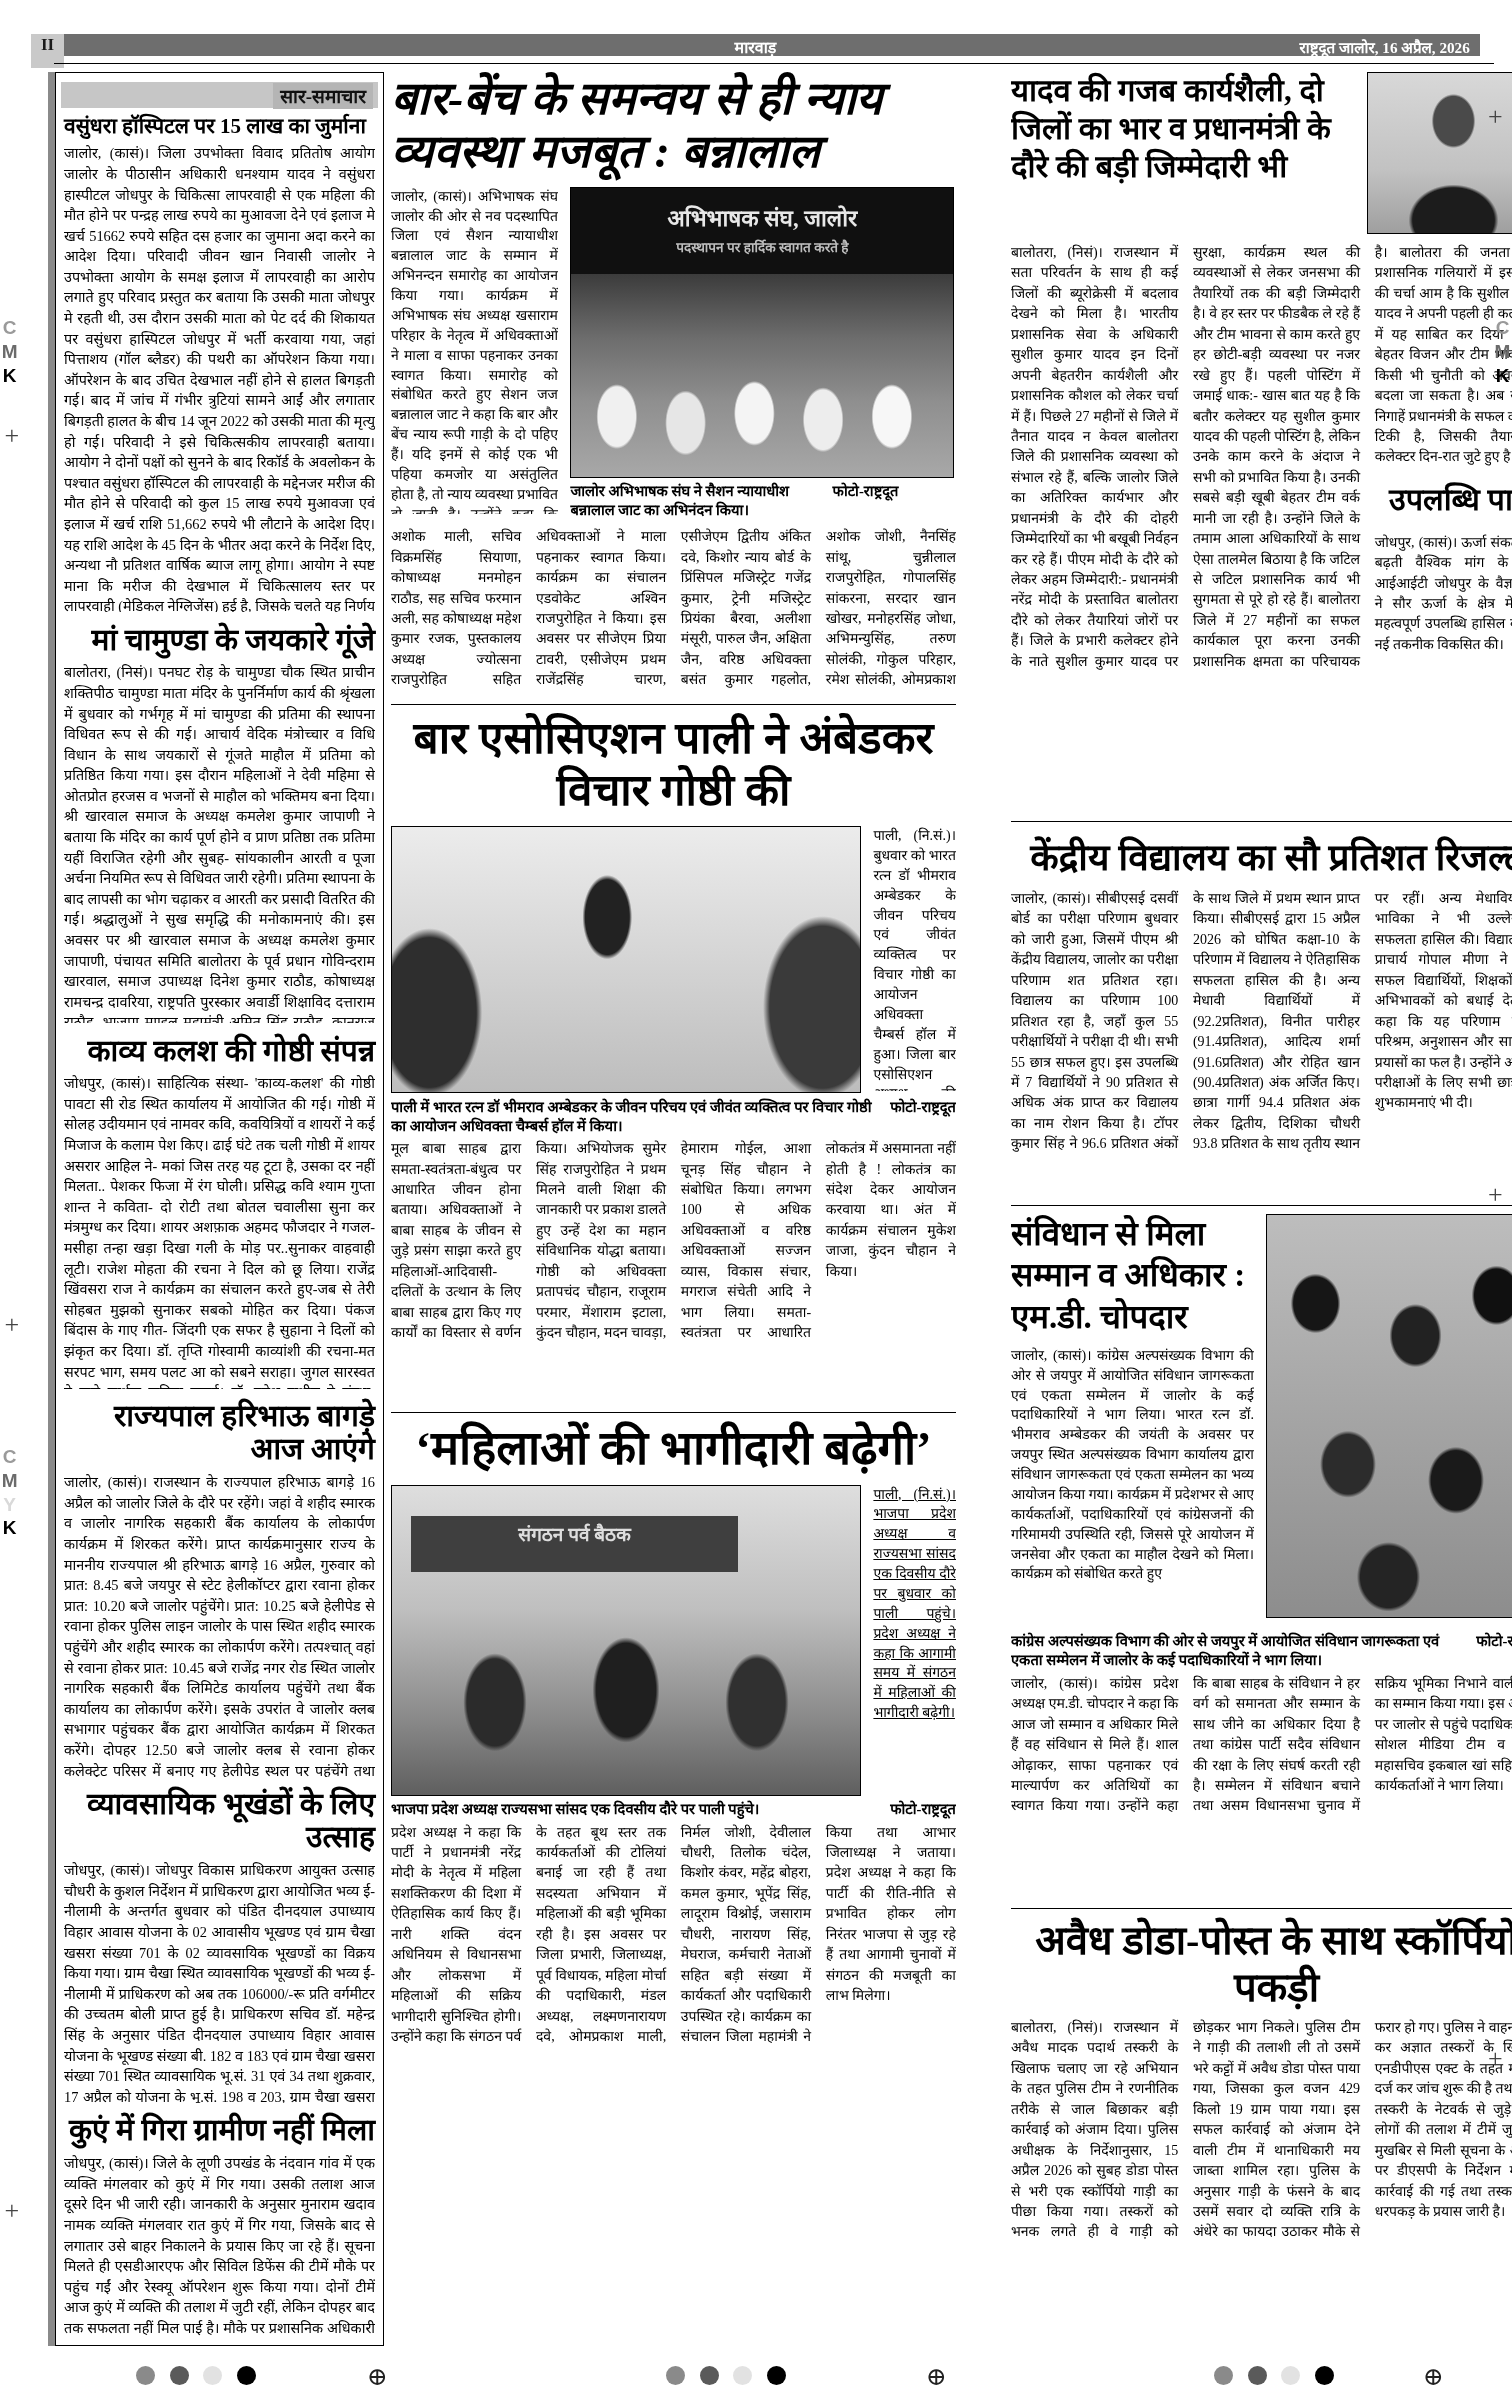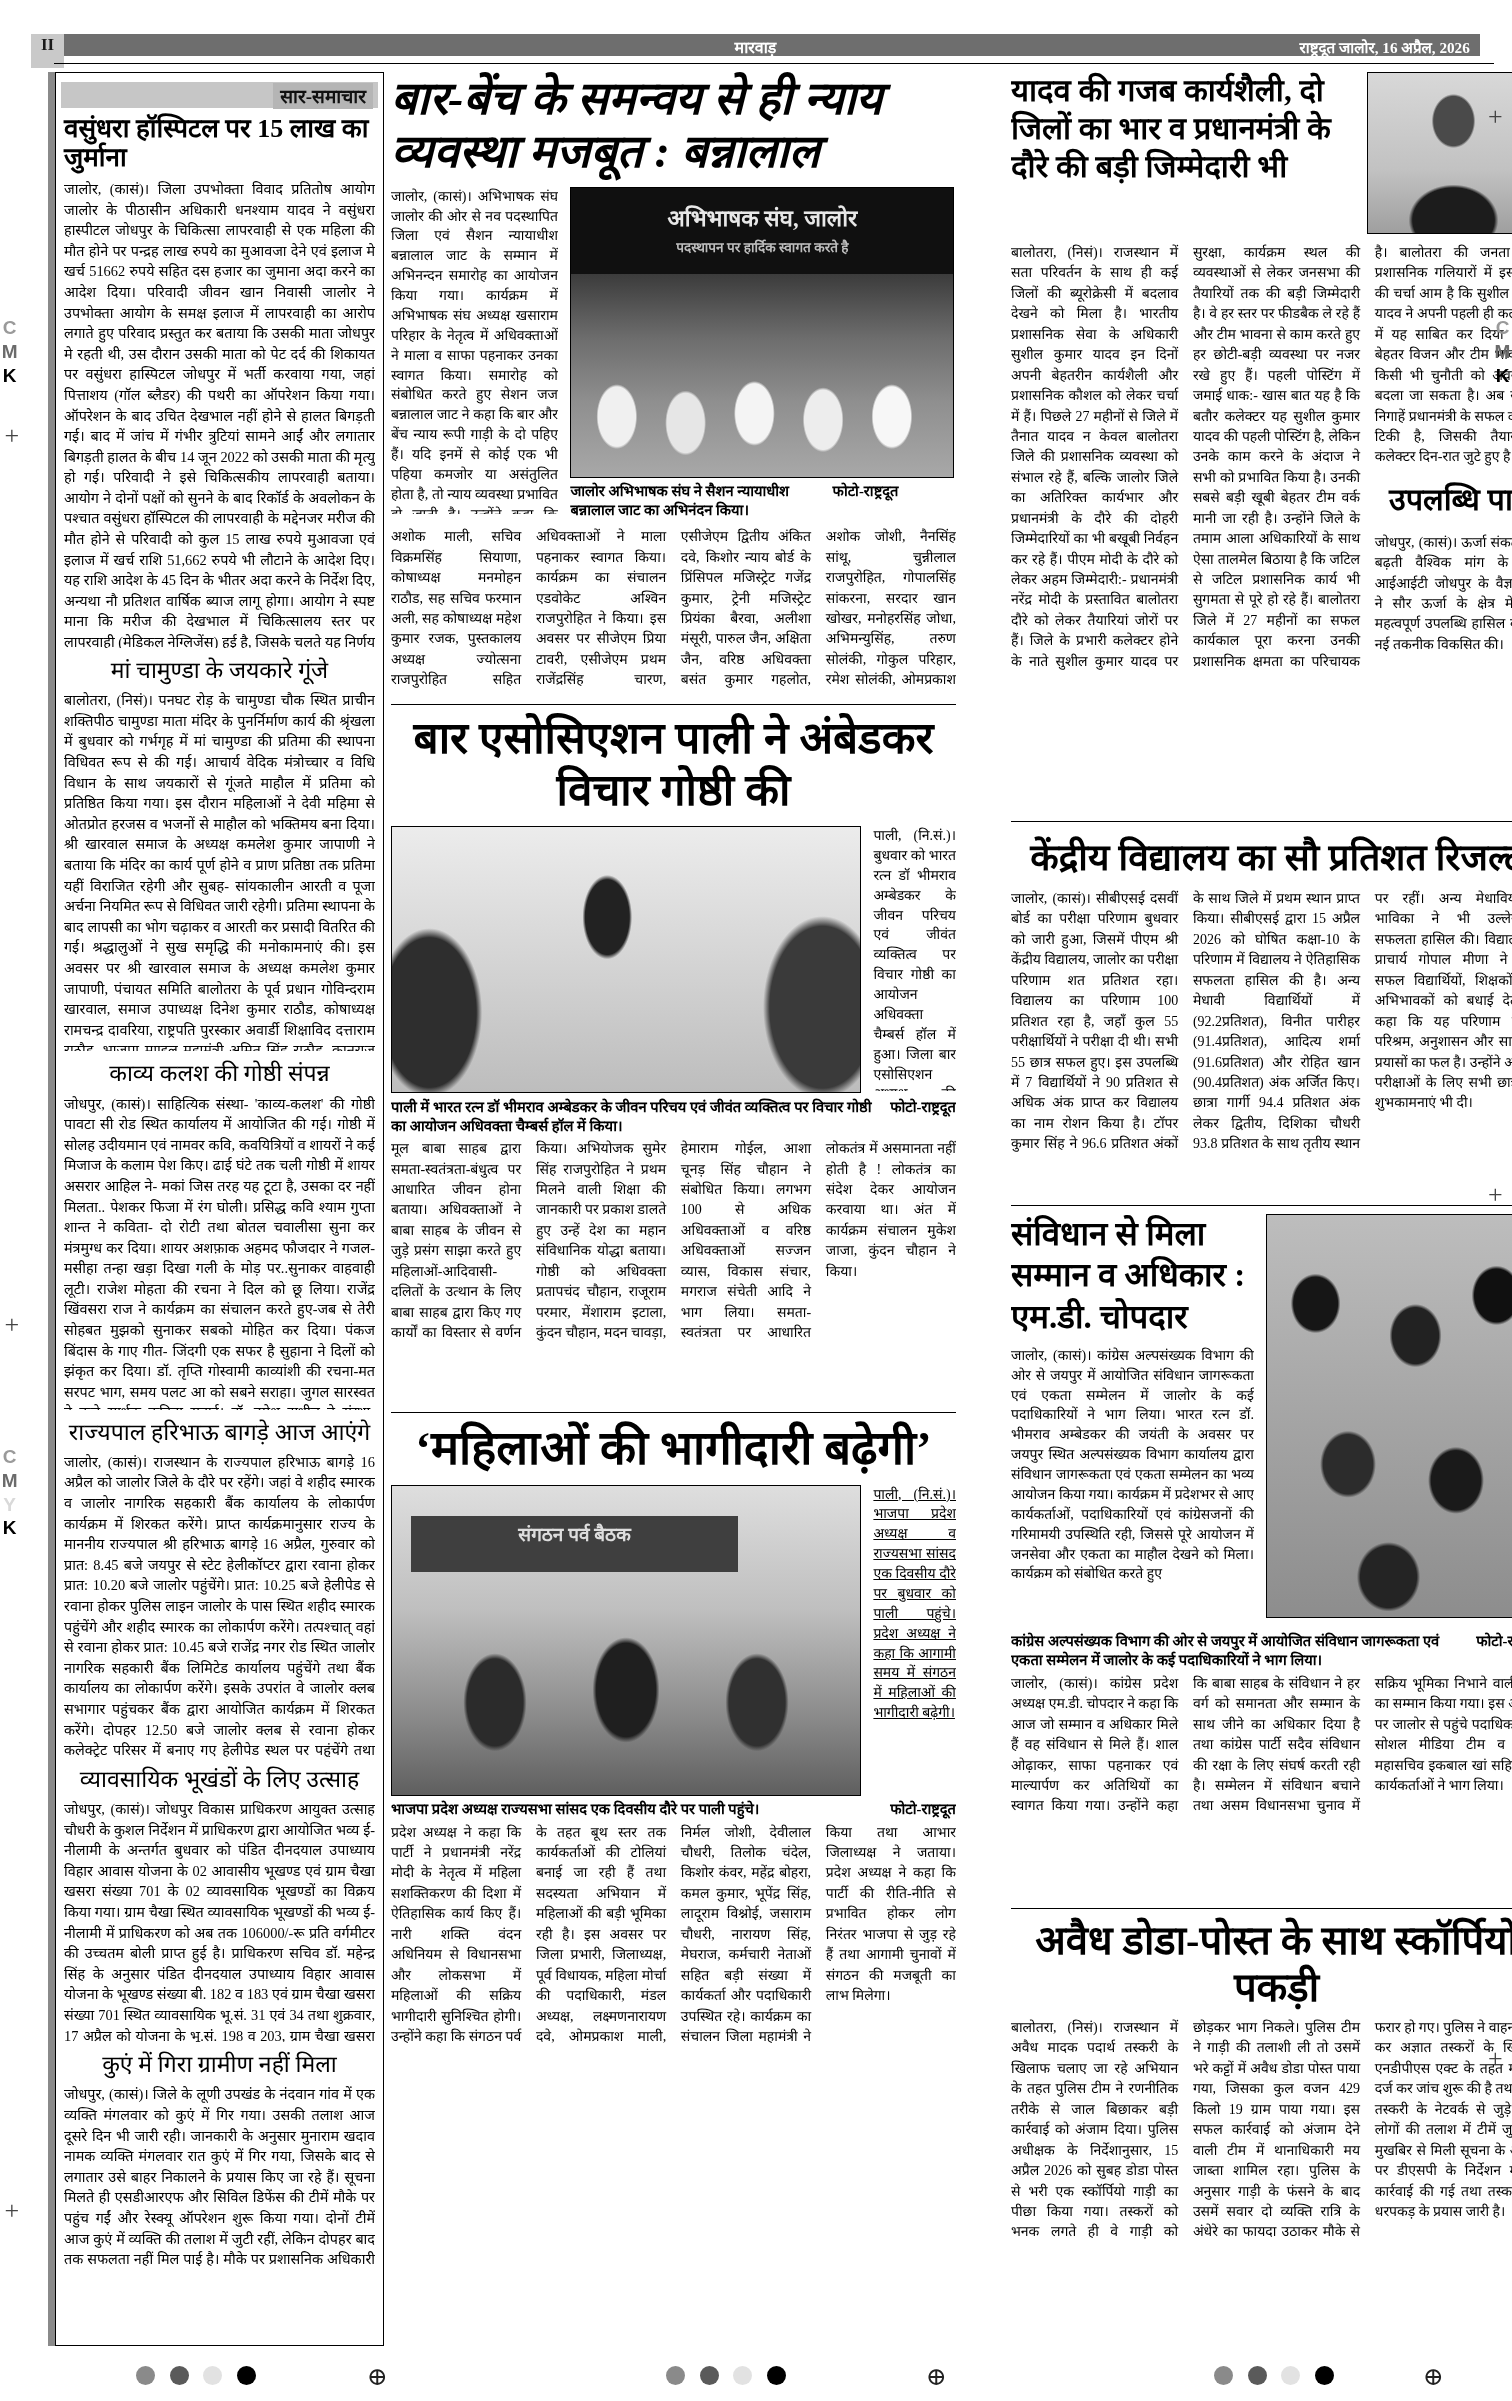--- a/index.html
+++ b/index.html
@@ -14,22 +14,22 @@
   .mastdate{position:absolute;right:10.2px;top:2.8px;color:#fff;font-size:15.2px;font-weight:bold;}
   .topline{position:absolute;left:54px;top:63px;width:1440px;border-top:1.7px solid #000;}
 
   
   #sidebar{position:absolute;left:55px;top:72px;width:329px;height:2274px;border:1.7px solid #000;
            background:#fff;overflow:hidden;padding:0 8px;box-sizing:border-box;}
   .sb-gray{position:absolute;left:48px;top:72px;width:6.8px;height:2274px;background:#8a8a8a;}
   .sb-band{margin:9px -3.4px 5.6px -3.4px;height:26px;background:#c6c6c6;position:relative;padding-left:12px;}
   .sb-band span{position:absolute;right:5.6px;top:1.1px;font-size:19px;font-weight:bold;color:#111;
                 background:#b5b5b5;padding:0 6.8px;}
-  .sb-h1{font-size:26px;font-weight:bold;line-height:1.15;margin:2.3px 0 5.6px 0;}
-  .sb-h2{font-size:23px;font-weight:normal;text-align:center;line-height:1.1;margin:10.2px 0 6.8px 0;}
+  .sb-h1{font-size:21px;font-weight:bold;line-height:1.15;margin:2.3px 0 5.6px 0;}
+  .sb-h2{font-size:30px;font-weight:bold;text-align:right;line-height:1.1;margin:10.2px 0 6.8px 0;}
   .sb-body{font-size:14.4px;line-height:1.43;text-align:justify;overflow:hidden;}
   .bh0{max-height:469px}.bh1{max-height:361px}.bh2{max-height:316px}
   .bh3{max-height:305px}.bh4{max-height:243px}.bh5{max-height:186px}
 
   
   #mid{position:absolute;left:391px;top:72px;width:565px;height:2274px;overflow:hidden;}
   #right{position:absolute;left:963px;top:72px;width:531px;height:2274px;overflow:hidden;margin-left:48px;}
   .rule{border-top:1.7px solid #000;margin:8px 0;}
   .h-lead{font-size:46px;font-weight:bold;line-height:1.16;margin:0 0 8px 0;font-style:italic;}
   .h-sec{font-size:44px;font-weight:bold;line-height:1.18;text-align:center;margin:5.6px 0 9px 0;}

